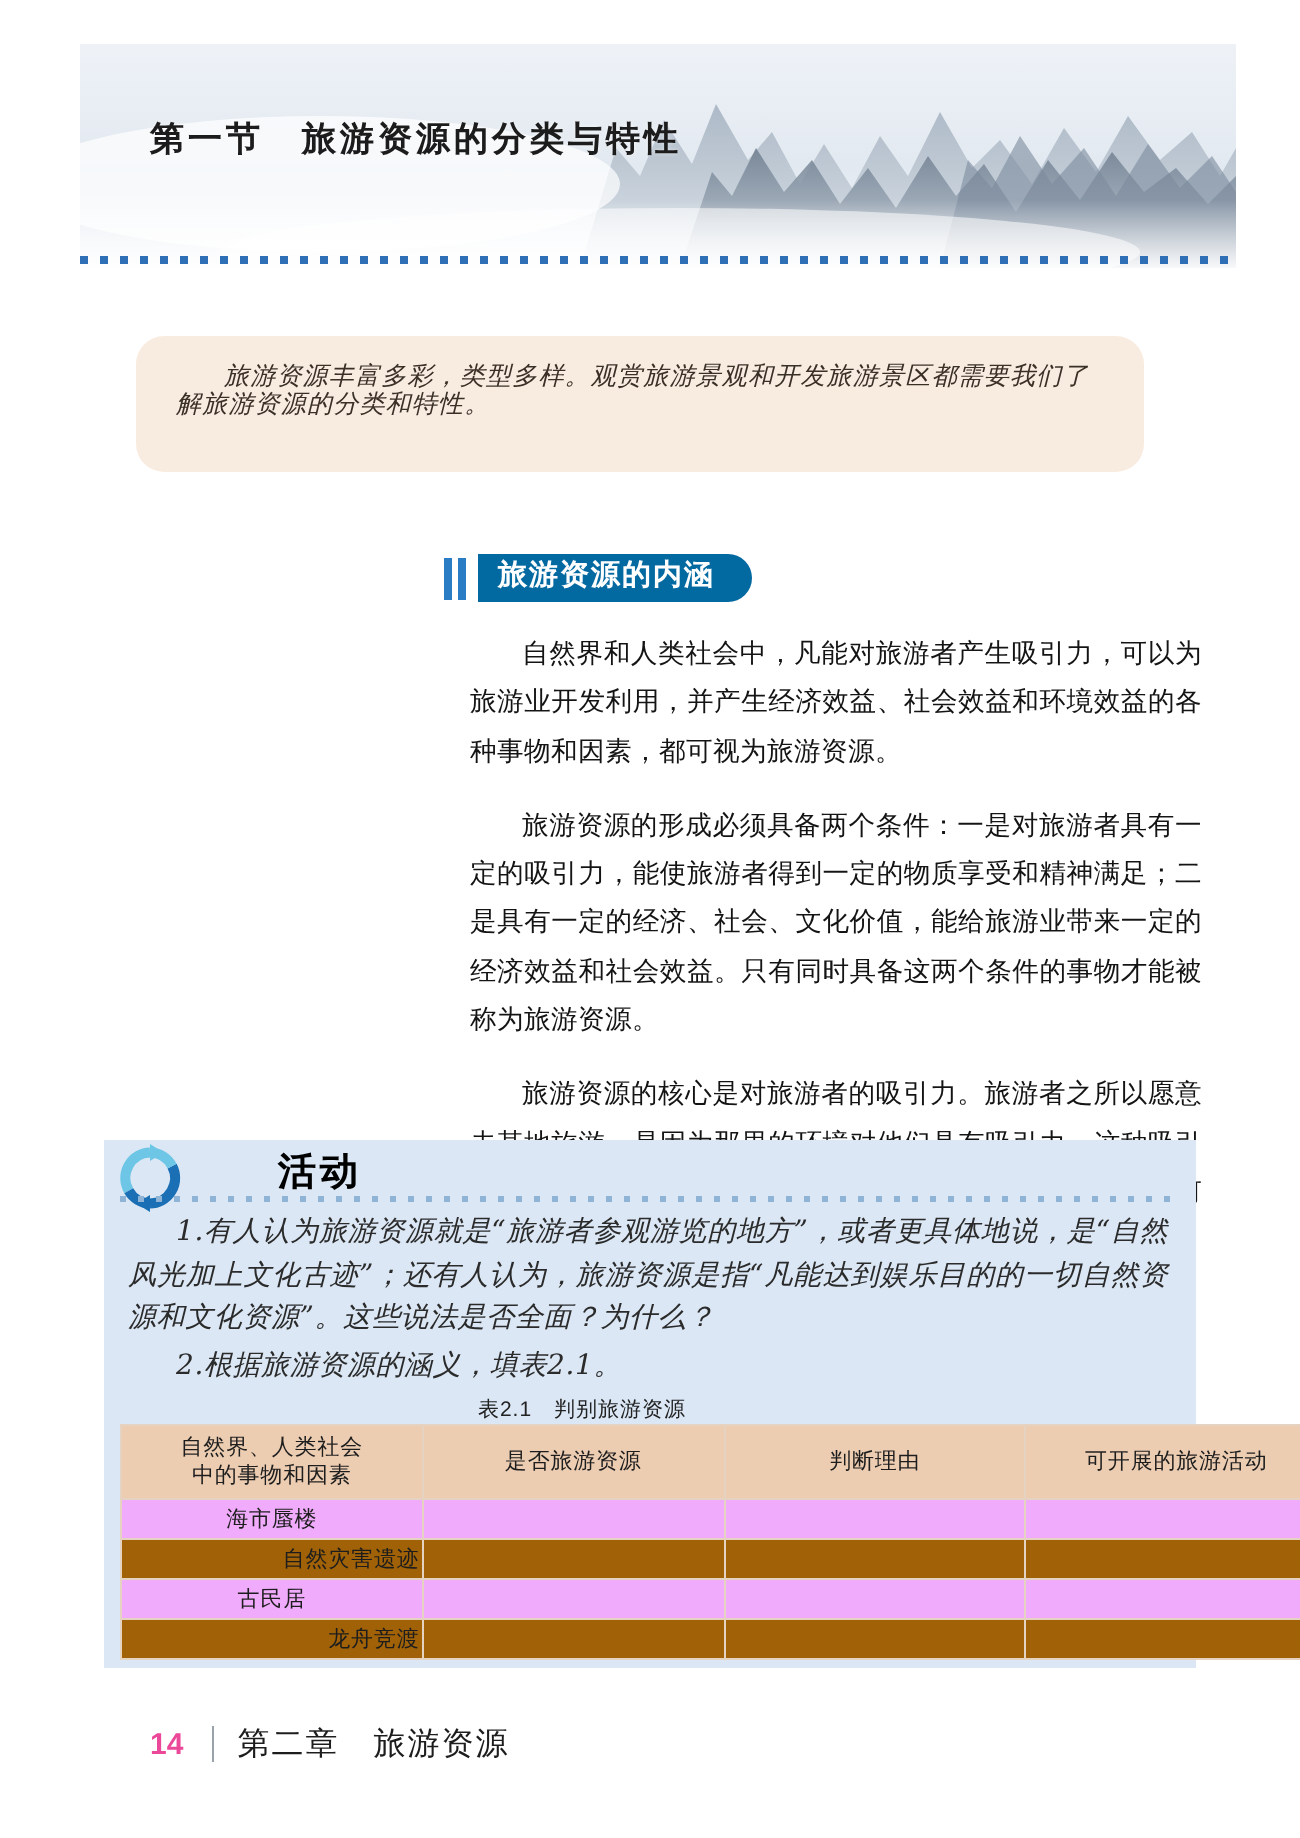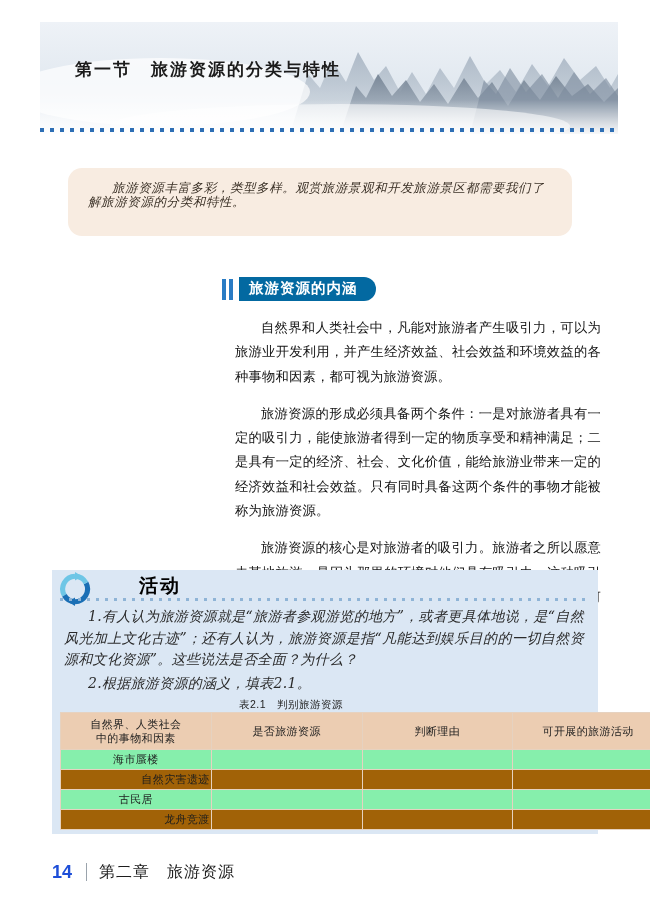--- a/index.html
+++ b/index.html
@@ -217,37 +217,38 @@
     background: #eccdb2;
     font-weight: normal;
     height: 32px;
     line-height: 14px;
     padding: 2px 1px;
   }
   .data-table td {
     height: 17px;
     padding: 1px;
   }
-  .data-table tr.row-odd td { background: #86efac; }
+  .data-table tr.row-odd td { background: #f0abfc; }
   .data-table tr.row-even td { background: #a16207; text-align: right; }
 
   
   .footer {
     position: absolute;
     left: 52px;
     top: 862px;
     display: flex;
     align-items: center;
     height: 20px;
   }
   .footer-page {
-    font-size: 18px;
+    font-size: 15px;
     font-weight: bold;
-    color: #1d4ed8;
-    font-family: "Liberation Sans", sans-serif;
+    color: #ec4899;
+    font-family: "Liberation Sans", sans-serif;
+    margin-left: 23px;
   }
   .footer-divider {
     width: 1px;
     height: 18px;
     background: #9aa3ac;
     margin: 0 12px 0 14px;
   }
   .footer-chapter {
     font-size: 16px;
     color: #1d1d1d;

